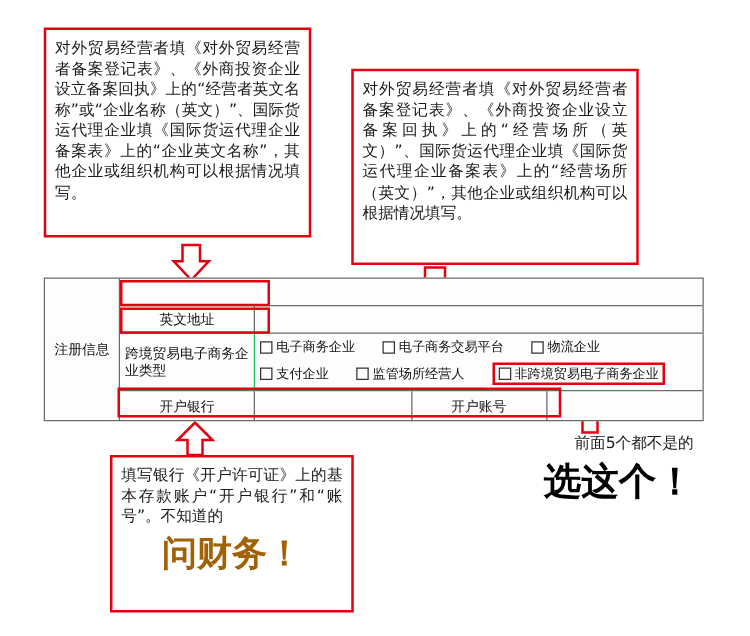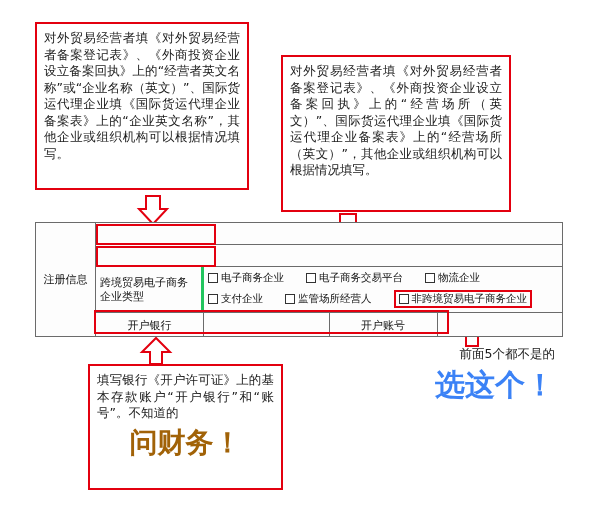--- a/index.html
+++ b/index.html
@@ -95,21 +95,21 @@
     padding: 0 6px;
     height: 100%;
   }
   .cell.center { justify-content: center; }
   .cell.bd-r { border-right: 1px solid #6b6b6b; }
   .c-label { width: 108px; }
   .c-rest { flex: 1; }
   .c-half { flex: 1; }
   .type-label {
     width: 108px;
-    border-right: 3px solid #22c55e;
+    border-right: 1px solid #22c55e;
     box-sizing: border-box;
     display: flex;
     align-items: center;
     padding: 0 4px;
     font-size: 11px;
     line-height: 1.25;
   }
   .type-body {
     flex: 1;
     display: flex;
@@ -191,21 +191,21 @@
     color: #1a1a1a;
   }
   #callout-bottom-right .small {
     font-size: 12.5px;
     display: block;
     margin-bottom: 2px;
     font-family: "DejaVu Sans", "Liberation Sans", sans-serif;
   }
   #callout-bottom-right .big {
     display: block;
-    color: #3b82f6;
+    color: #000000;
     font-size: 30px;
     font-weight: bold;
     font-family: "DejaVu Sans", "Liberation Sans", sans-serif;
   }
   svg.arrow { position: absolute; left: 0; top: 0; width: 600px; height: 509px; pointer-events: none; }
 </style>
 </head>
 <body>
 
 <div id="stage">
@@ -235,20 +235,21 @@
 
   <div id="form-table">
     <div class="lbl-col">注册信息</div>
     <div class="rows-wrap">
 
       <div class="trow" id="r1">
         <div class="cell c-rest"></div>
       </div>
 
       <div class="trow" id="r2">
+        <div class="cell c-label center bd-r">英文地址</div>
         <div class="cell c-rest"></div>
       </div>
 
       <div class="trow" id="r3">
         <div class="type-label">跨境贸易电子商务企业类型</div>
         <div class="type-body">
           <div class="opt-line">
             <span class="opt">
               <span class="box"></span>
               <span>电子商务企业</span>

